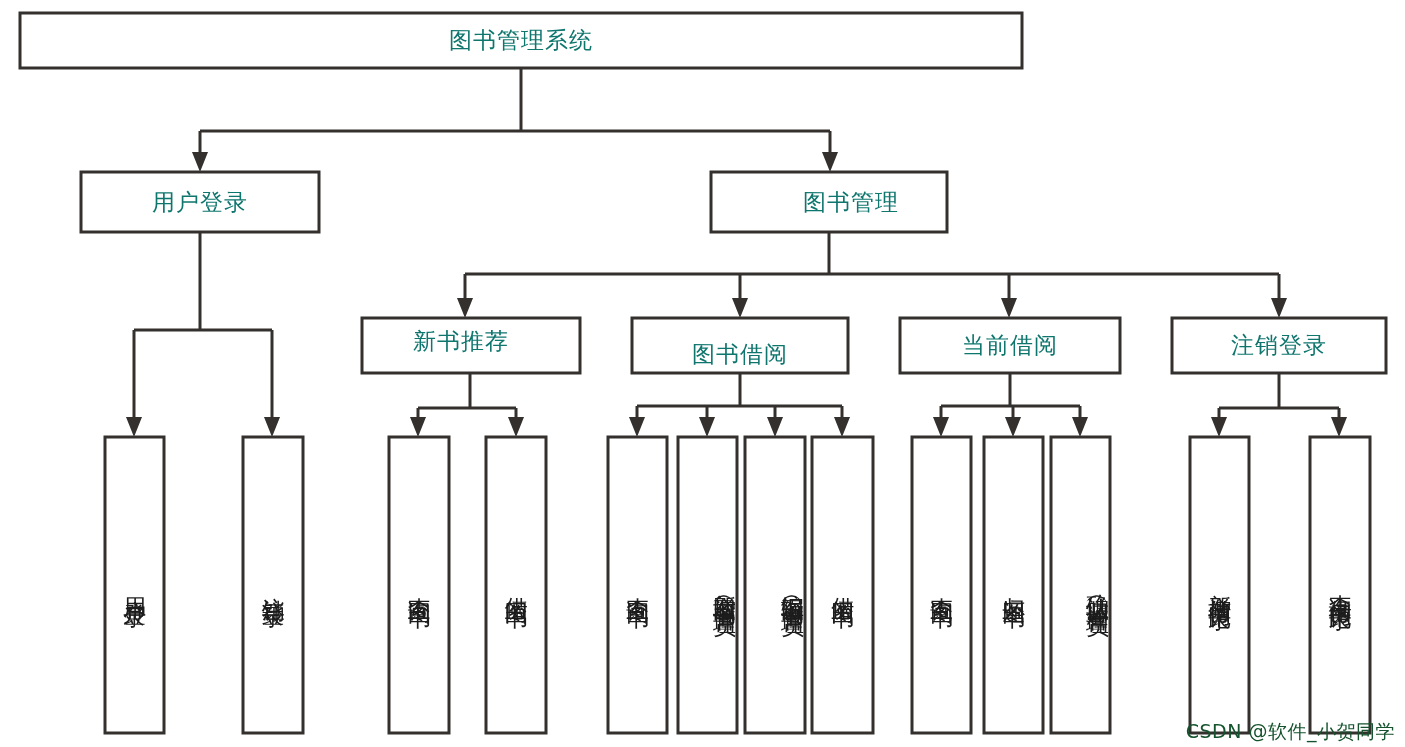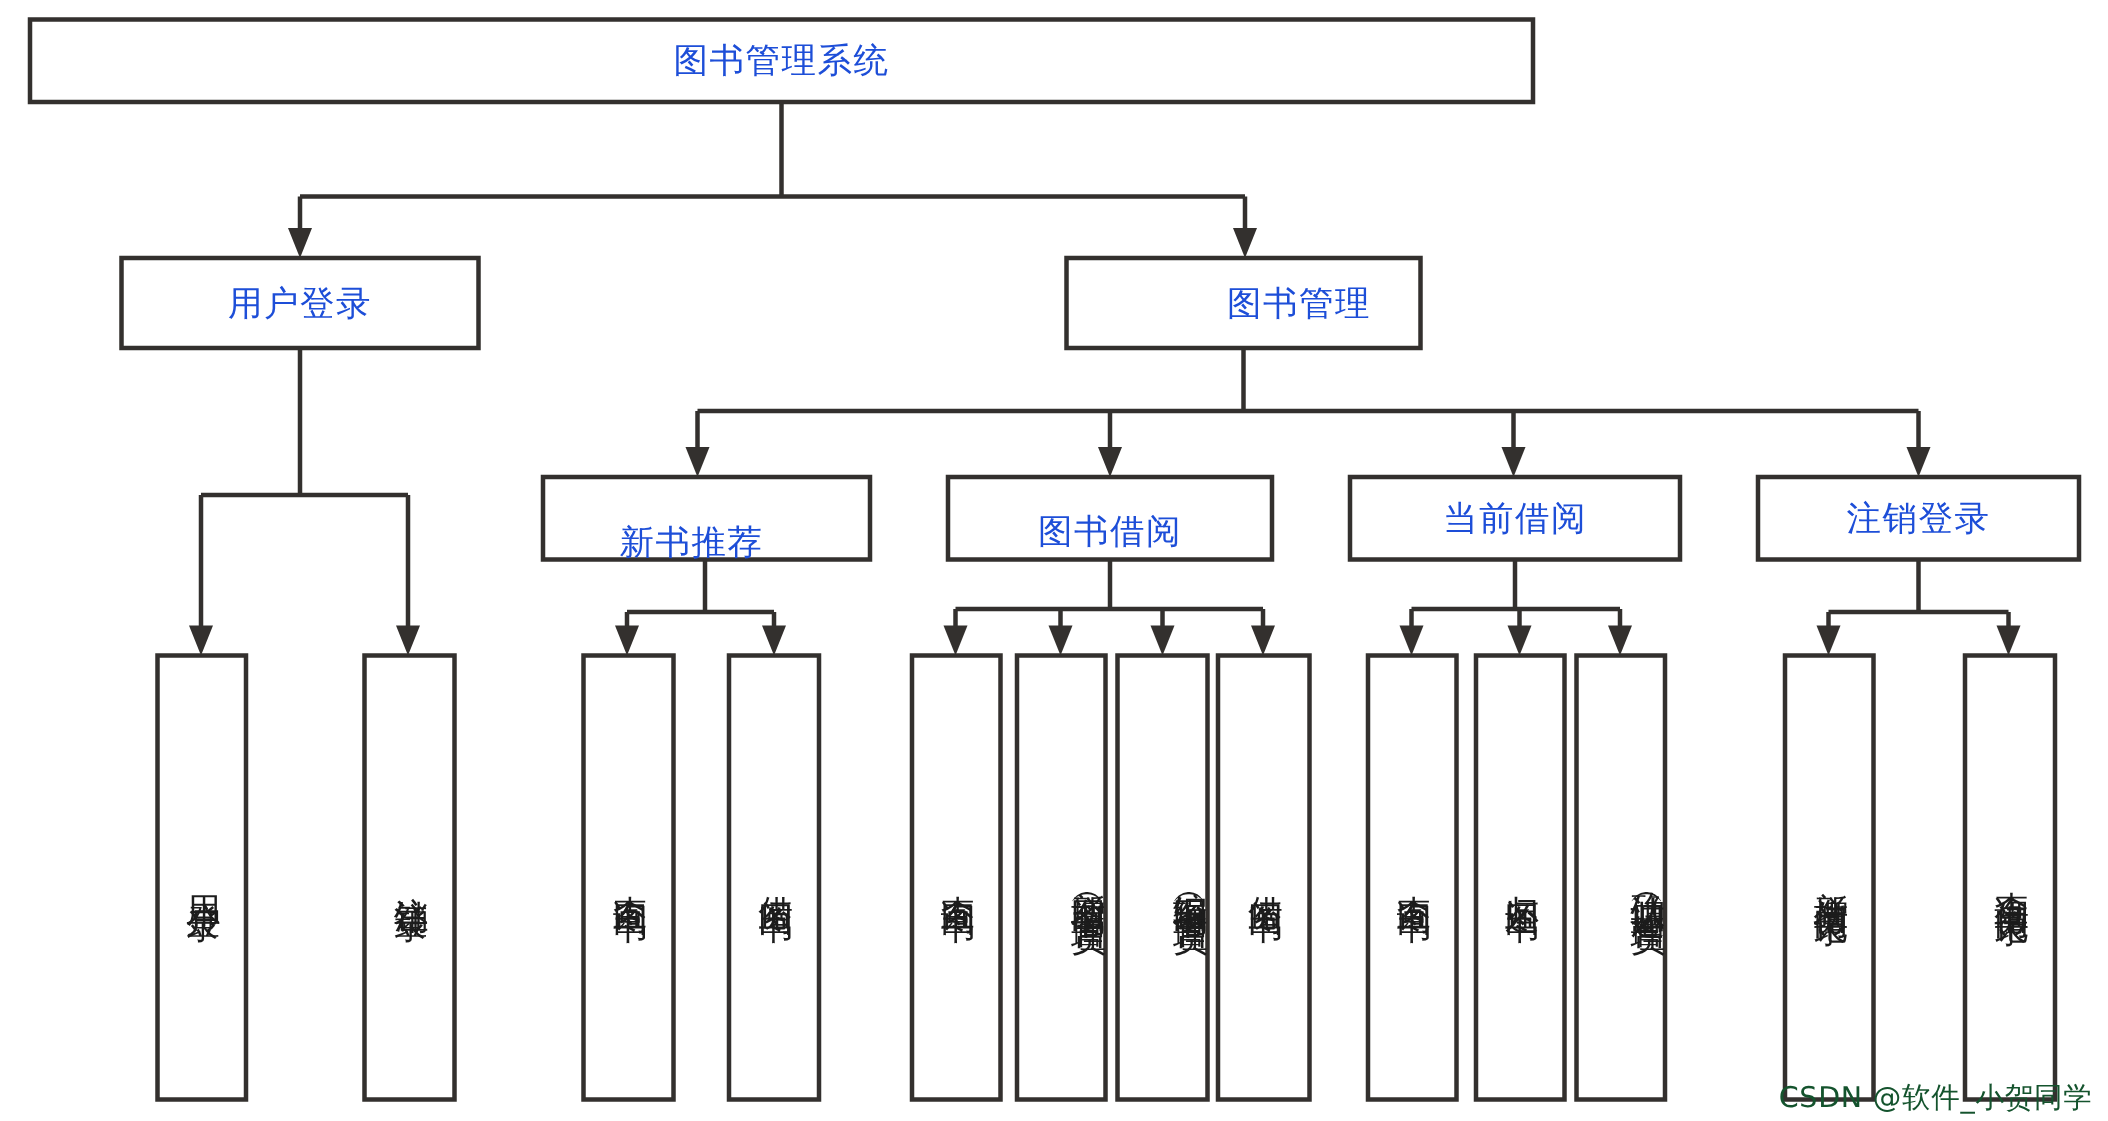--- a/index.html
+++ b/index.html
@@ -37,21 +37,21 @@
   }
   .arrow-head {
     fill: #33302e;
   }
   .h-label {
     position: absolute;
     display: flex;
     align-items: center;
     justify-content: center;
     font-size: 23px;
-    color: #1d4ed8;
+    color: #0f766e;
     letter-spacing: 1px;
     white-space: nowrap;
     pointer-events: none;
   }
   .v-label {
     position: absolute;
     display: flex;
     align-items: center;
     justify-content: center;
     font-size: 23px;
@@ -179,23 +179,23 @@
     <rect class="node-box" x="984" y="437" width="59" height="296"></rect>
     <rect class="node-box" x="1051" y="437" width="59" height="296"></rect>
     <rect class="node-box" x="1190" y="437" width="59" height="296"></rect>
     <rect class="node-box" x="1310" y="437" width="60" height="296"></rect>
   </svg>
 
   <div class="h-label" style="left:20px;  top:13px;  width:1002px; height:55px;">图书管理系统</div>
 
   <div class="h-label" style="left:81px;  top:172px; width:238px; height:60px;">用户登录</div>
 
-  <div class="h-label" style="left:726px; top:172px; width:280px; height:60px;text-align:right;">图书管理</div>
-
-  <div class="h-label" style="left:362px; top:334px; width:198px; height:55px;">新书推荐</div>
+  <div class="h-label" style="left:711px; top:172px; width:280px; height:60px;text-align:right;">图书管理</div>
+
+  <div class="h-label" style="left:362px; top:314px; width:198px; height:55px;">新书推荐</div>
 
   <div class="h-label" style="left:632px; top:318px; width:216px; height:72px;">图书借阅</div>
 
   <div class="h-label" style="left:900px; top:318px; width:220px; height:55px;">当前借阅</div>
 
   <div class="h-label" style="left:1172px; top:318px; width:214px; height:55px;">注销登录</div>
 
   <div class="v-label" style="left:105px; top:437px; width:59px; height:296px;">用户登录</div>
 
   <div class="v-label" style="left:243px; top:437px; width:60px; height:296px;">注销登录</div>

